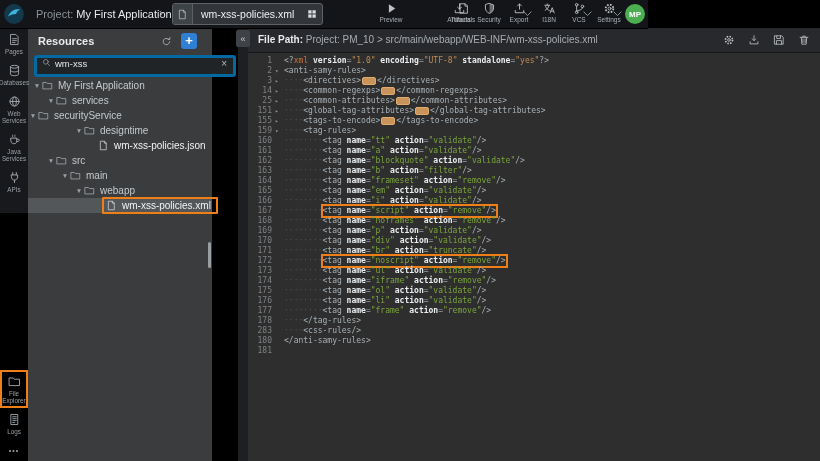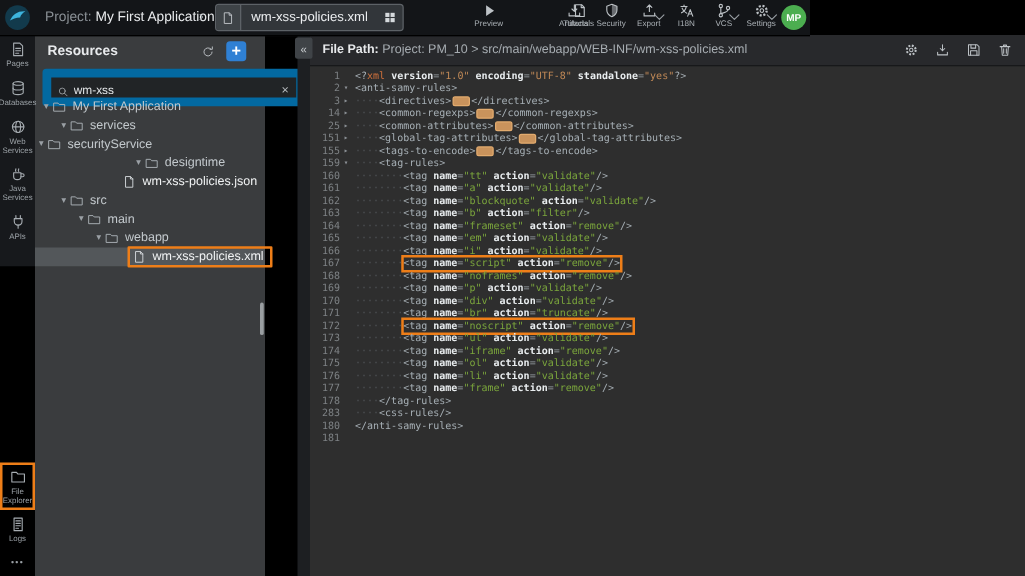--- a/index.html
+++ b/index.html
@@ -43,21 +43,21 @@
   .rail-dots{color:#9aa0a5;font-size:7px;letter-spacing:1px;text-align:center;margin-top:8px;cursor:pointer;}
 
   
   .panel{position:absolute;left:28px;top:28px;width:184px;bottom:0;background:#3a3c3e;z-index:3;}
   .panel-title{position:absolute;left:10px;top:7px;font-size:11px;font-weight:bold;color:#e8eaec;}
   .panel-btn{position:absolute;top:5px;width:16px;height:16px;display:flex;align-items:center;justify-content:center;cursor:pointer;}
   .pb-refresh{right:38px;color:#c6cacd;}
   .pb-refresh .ic{width:11px;height:11px;}
   .pb-add{right:15px;background:#2f80d4;border-radius:3px;color:#fff;font-size:13px;line-height:14px;font-weight:bold;}
   .searchbox{position:absolute;left:6px;top:27px;width:196px;height:16px;background:#212426;
-             border:7px solid #0369a1;border-radius:3px;display:flex;align-items:flex-end;}
+             border:3px solid #0369a1;border-radius:3px;display:flex;align-items:flex-start;}
   .searchbox .ic{width:9px;height:9px;margin:0 4px 0 5px;color:#aeb3b7;}
   .searchbox input{flex:1;background:transparent;border:none;outline:none;color:#e3e6e8;
                    font-size:9.5px;font-family:"Liberation Sans",sans-serif;padding:0;}
   .searchbox .clear{color:#b6bbbe;font-size:10px;padding:0 6px;cursor:pointer;}
   .tree{position:absolute;left:0;top:50px;right:0;}
   .tree-row{height:15px;display:flex;align-items:center;font-size:10px;color:#c3c9cd;cursor:pointer;white-space:nowrap;}
   .tree-row .arrow{width:10px;text-align:center;font-size:6.5px;color:#9aa0a5;flex:none;}
   .tree-row .ticon{width:11px;height:11px;margin-right:5px;flex:none;color:#aab1b6;}
   .tree-row.file{color:#f1f3f4;}
   .tree-row.file .ticon{color:#d3d7da;}
@@ -344,21 +344,21 @@
       </div>
       <div class="tree-row folder" style="">
         <span class="arrow">▼</span>
         <span class="ic ticon">
           <svg viewBox="0 0 16 16">
             <path d="M1.8 3.6h4.6l1.4 1.6h6.4V13H1.8z" fill="none" stroke="currentColor" stroke-width="1.1" stroke-linecap="round" stroke-linejoin="round"></path>
           </svg>
         </span>
         <span class="tlbl">securityService</span>
       </div>
-      <div class="tree-row folder" style="padding-left: 46px; justify-content: center;">
+      <div class="tree-row folder" style="padding-left: 46px;">
         <span class="arrow">▼</span>
         <span class="ic ticon">
           <svg viewBox="0 0 16 16">
             <path d="M1.8 3.6h4.6l1.4 1.6h6.4V13H1.8z" fill="none" stroke="currentColor" stroke-width="1.1" stroke-linecap="round" stroke-linejoin="round"></path>
           </svg>
         </span>
         <span class="tlbl">designtime</span>
       </div>
       <div class="tree-row file" style="padding-left: 60px;">
         <span class="arrow"></span>

